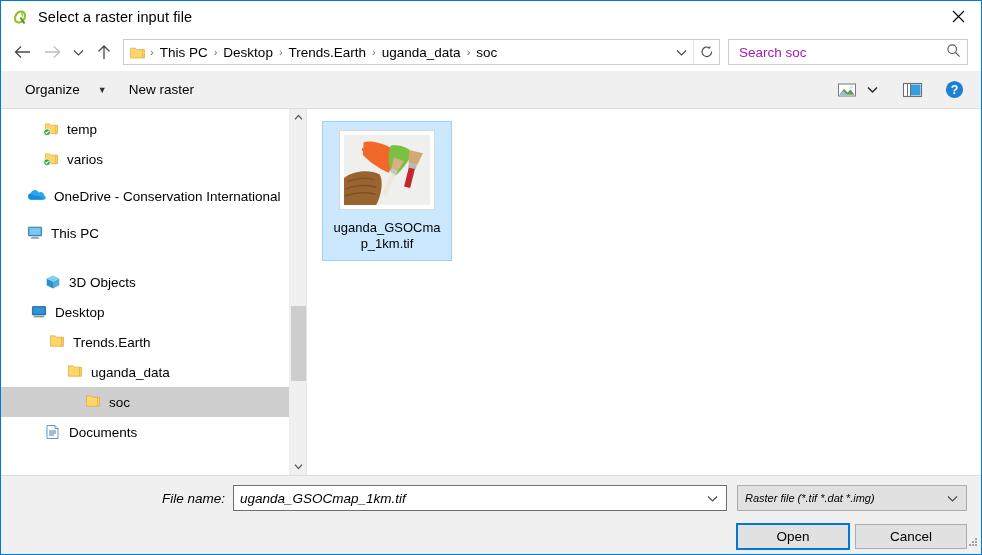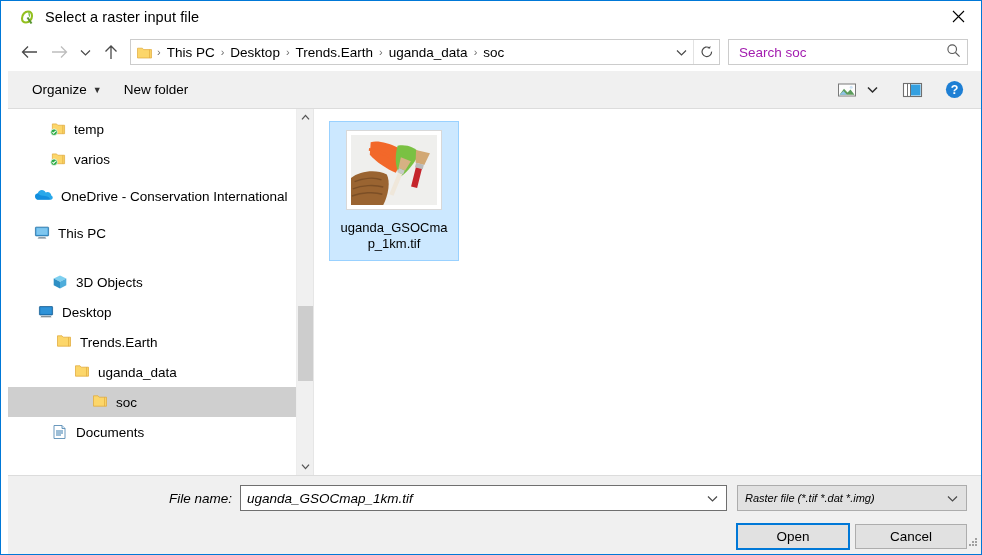--- a/index.html
+++ b/index.html
@@ -7,21 +7,21 @@
     width: 982px; height: 555px;
     font-family: "Liberation Sans", sans-serif;
     background: #ffffff;
     overflow: hidden;
   }
   .dialog {
     position: relative;
     width: 982px; height: 555px;
     background: #ffffff;
     border: 1px solid #0078d7;
-    display: flex; flex-direction: column; padding-left: 7px;
+    display: flex; flex-direction: column;
   }
 
   
   .titlebar {
     height: 32px; min-height: 32px;
     display: flex; align-items: center;
     background: #ffffff;
     position: relative;
   }
   .app-icon { width: 16px; height: 16px; margin-left: 11px; margin-right: 10px; position: relative; flex: 0 0 auto; }
@@ -76,21 +76,21 @@
   
   .cmdbar {
     height: 38px; min-height: 38px;
     display: flex; align-items: center;
     padding: 0 12px 0 16px;
     background: #f0f0f0;
     border-bottom: 1px solid #dcdcdc;
   }
   .cmd-item {
     font-size: 13.5px; color: #000000;
-    display: flex; align-items: center; gap: 6px;
+    display: flex; align-items: center; gap: 18px;
     padding: 4px 8px; margin-right: 6px;
   }
   .cmd-caret { font-size: 9px; color: #333; }
   .cmd-spacer { flex: 1 1 auto; }
   .cmd-icon { display: flex; align-items: center; justify-content: center; padding: 3px 5px; }
 
   
   .body {
     flex: 1 1 auto; display: flex; min-height: 0;
     background: #6d28d9;
@@ -263,21 +263,21 @@
       </span>
     </div>
   </div>
 
   <div class="cmdbar">
     <span class="cmd-item">
       <span>Organize</span>
       <span class="cmd-caret">▼</span>
     </span>
     <span class="cmd-item">
-      <span>New folder</span>
+      <span>New raster</span>
     </span>
     <span class="cmd-spacer"></span>
 
     <span class="cmd-icon">
       <svg width="20" height="16" viewBox="0 0 20 16">
         <rect x="1.5" y="2" width="17" height="12" fill="#fdfdfd" stroke="#7a7a7a" stroke-width="1"></rect>
         <path d="M2.5 12.8 L7 6.8 L10.5 10.5 L13.5 7.5 L17.5 12.8 Z" fill="#5b9b5b"></path>
         <path d="M2.5 12.8 L6.5 9 L10 12.8 Z" fill="#8fc2e8"></path>
         <circle cx="14.2" cy="5.2" r="1.5" fill="#cfe4f5"></circle>
       </svg>

